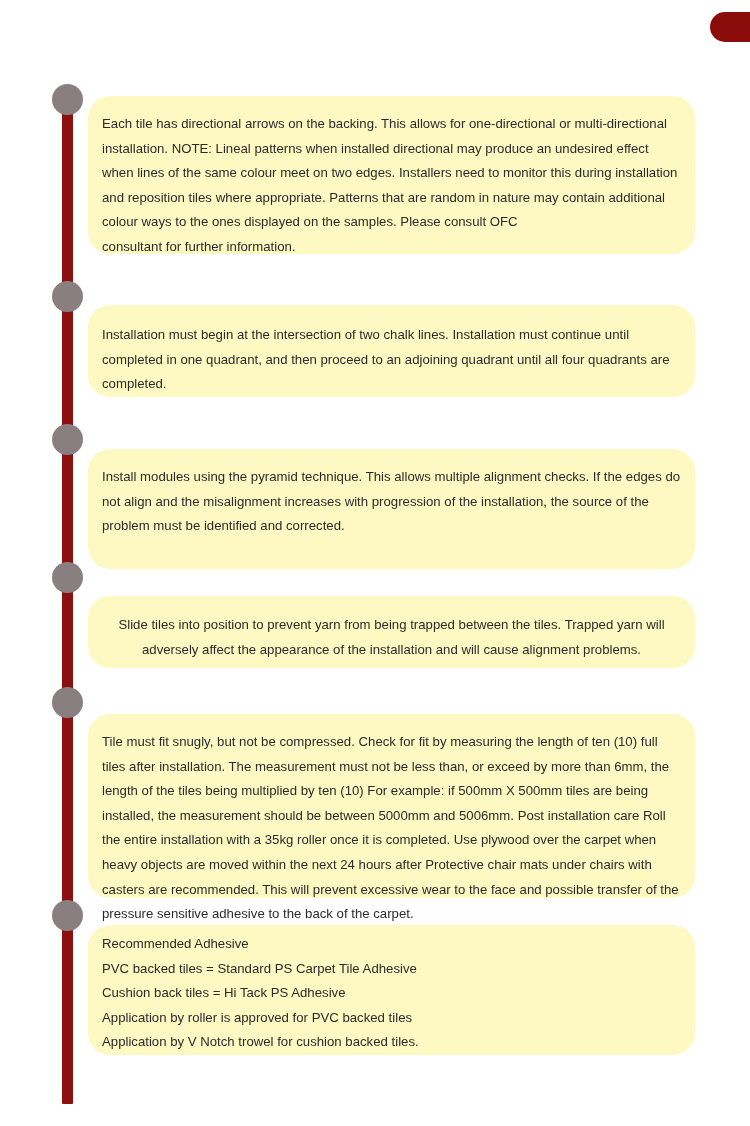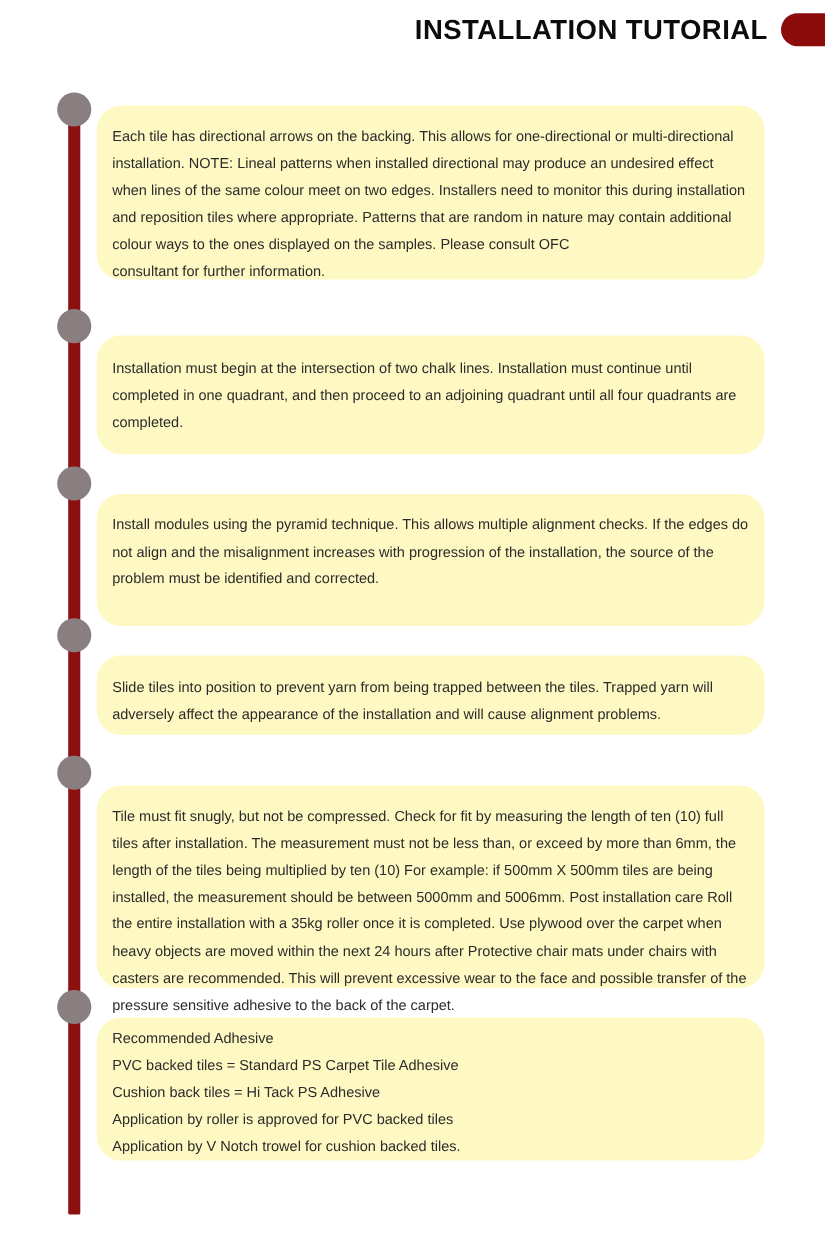--- a/index.html
+++ b/index.html
@@ -78,43 +78,42 @@
     line-height: 24.6px;
     color: #2b2b2b;
     white-space: pre-line;
     font-family: "Liberation Sans", "DejaVu Sans", sans-serif;
   }
 </style>
 </head>
 <body>
 
 <div class="header">
-  <div class="header-title">INSTALLATION TUTORIAL</div>
   <div class="header-pill"></div>
 </div>
 
 <div class="timeline-line"></div>
 
 <div id="steps-root">
     <div class="timeline-dot" style="top: 84px;"></div>
     <div class="card" style="top: 96px; height: 158px;">
       <div class="card-text" style="position: absolute; left: 14px; right: 14px; top: 16px;">Each tile has directional arrows on the backing. This allows for one-directional or multi-directional installation. NOTE: Lineal patterns when installed directional may produce an undesired effect when lines of the same colour meet on two edges. Installers need to monitor this during installation and reposition tiles where appropriate. Patterns that are random in nature may contain additional colour ways to the ones displayed on the samples. Please consult OFC
 consultant for further information.</div>
     </div>
     <div class="timeline-dot" style="top: 281px;"></div>
-    <div class="card" style="top: 305px; height: 108px; padding-left: 24px;">
+    <div class="card" style="top: 305px; height: 92px; padding-left: 24px;">
       <div class="card-text" style="position: absolute; left: 14px; right: 14px; top: 18px;">Installation must begin at the intersection of two chalk lines. Installation must continue until completed in one quadrant, and then proceed to an adjoining quadrant until all four quadrants are completed.</div>
     </div>
     <div class="timeline-dot" style="top: 424px;"></div>
     <div class="card" style="top: 449px; height: 120px;">
       <div class="card-text" style="position: absolute; left: 14px; right: 14px; top: 16px;">Install modules using the pyramid technique. This allows multiple alignment checks. If the edges do not align and the misalignment increases with progression of the installation, the source of the problem must be identified and corrected.</div>
     </div>
     <div class="timeline-dot" style="top: 562px;"></div>
     <div class="card" style="top: 596px; height: 72px;">
-      <div class="card-text" style="position: absolute; left: 14px; right: 14px; top: 17px;">Slide tiles into position to prevent yarn from being trapped between the tiles. Trapped yarn will adversely affect the appearance of the installation and will cause alignment problems.</div>
+      <div class="card-text" style="position: absolute; left: 14px; right: 14px; top: 17px; text-align: center;">Slide tiles into position to prevent yarn from being trapped between the tiles. Trapped yarn will adversely affect the appearance of the installation and will cause alignment problems.</div>
     </div>
     <div class="timeline-dot" style="top: 687px;"></div>
     <div class="card" style="top: 714px; height: 184px;">
       <div class="card-text" style="position: absolute; left: 14px; right: 14px; top: 16px;">Tile must fit snugly, but not be compressed. Check for fit by measuring the length of ten (10) full tiles after installation. The measurement must not be less than, or exceed by more than 6mm, the length of the tiles being multiplied by ten (10) For example: if 500mm X 500mm tiles are being installed, the measurement should be between 5000mm and 5006mm. Post installation care Roll the entire installation with a 35kg roller once it is completed.  Use plywood over the carpet when heavy objects are moved within the next 24 hours after  Protective chair mats under chairs with casters are recommended. This will prevent excessive wear to the face and possible transfer of the pressure sensitive adhesive to the back of the carpet.</div>
     </div>
     <div class="timeline-dot" style="top: 900px;"></div>
     <div class="card" style="top: 925px; height: 130px;">
       <div class="card-text" style="position: absolute; left: 14px; right: 14px; top: 7px;">Recommended Adhesive
 PVC backed tiles = Standard PS Carpet Tile Adhesive
 Cushion back tiles = Hi Tack PS Adhesive

